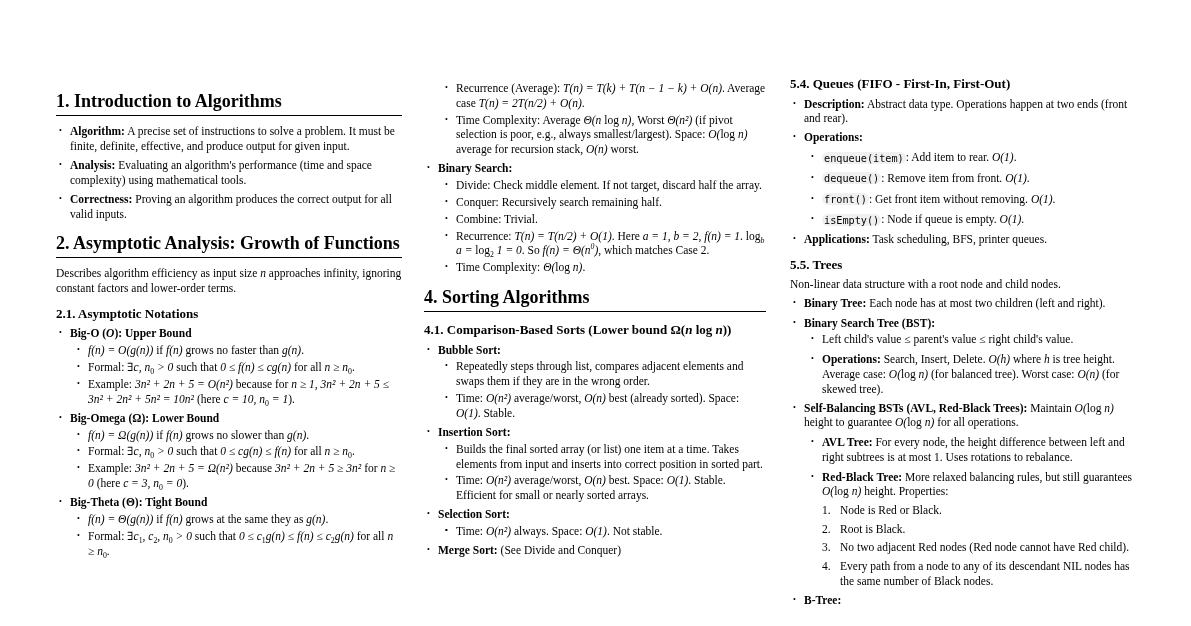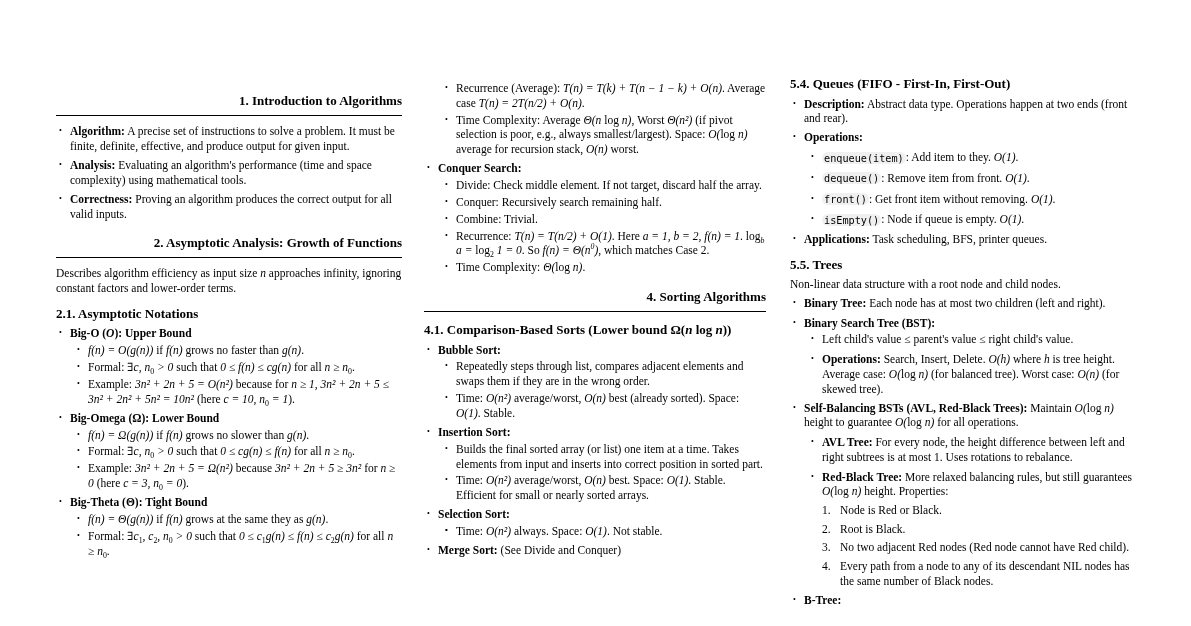--- a/index.html
+++ b/index.html
@@ -12,23 +12,23 @@
   .col {
     position:absolute; bottom:0; overflow:hidden;
     font-size:11.5px; line-height:14.7px; color:var(--fg,#000);
   }
   .col1 { left:56px;  width:346px; top:92px; }
   .col2 { left:424px; width:342px; top:81px; }
   .col3 { left:790px; width:346px; top:76px; }
   .col > .blk:first-child { margin-top:0; }
 
   .blk.h1 {
-    font-size:13px; line-height:18px; font-weight:bold;
+    font-size:18px; line-height:18px; font-weight:bold;
     border-bottom:1.8px solid var(--rule,#000);
-    padding-bottom:5px; margin:13px 0 8px 0;text-align:right;
+    padding-bottom:5px; margin:13px 0 8px 0;
   }
   .blk.h2 { font-size:13px; line-height:16px; font-weight:bold; margin:10px 0 4px 0; }
   .blk.p  { margin:4px 0 3px 0; }
 
   .blk.li1 { position:relative; padding-left:14px; margin-top:4.5px; }
   .blk.li2 { position:relative; padding-left:32px; margin-top:2.2px; }
   .blk.ol  { position:relative; padding-left:50px; margin-top:4px; }
   .blk.sp  { margin-top:5px; }
 
   .marker { position:absolute; top:0; }
@@ -65,21 +65,21 @@
       <div class="blk li2"><span class="marker">•</span><span class="content"><span class="ri">f(n) = Ω(g(n))</span><span> if </span><span class="ri">f(n)</span><span> grows no slower than </span><span class="ri">g(n)</span><span>.</span></span></div>
       <div class="blk li2"><span class="marker">•</span><span class="content"><span>Formal: </span><span class="ri">∃c, n</span><span class="ru">0</span><span class="ri"> &gt; 0</span><span> such that </span><span class="ri">0 ≤ cg(n) ≤ f(n)</span><span> for all </span><span class="ri">n ≥ n</span><span class="ru">0</span><span>.</span></span></div>
       <div class="blk li2"><span class="marker">•</span><span class="content"><span>Example: </span><span class="ri">3n² + 2n + 5 = Ω(n²)</span><span> because </span><span class="ri">3n² + 2n + 5 ≥ 3n²</span><span> for </span><span class="ri">n ≥ 0</span><span> (here </span><span class="ri">c = 3, n</span><span class="ru">0</span><span class="ri"> = 0</span><span>).</span></span></div>
       <div class="blk li1"><span class="marker">•</span><span class="content"><span class="rb">Big-Theta (Θ): Tight Bound</span></span></div>
       <div class="blk li2"><span class="marker">•</span><span class="content"><span class="ri">f(n) = Θ(g(n))</span><span> if </span><span class="ri">f(n)</span><span> grows at the same they as </span><span class="ri">g(n)</span><span>.</span></span></div>
       <div class="blk li2"><span class="marker">•</span><span class="content"><span>Formal: </span><span class="ri">∃c</span><span class="ru">1</span><span class="ri">, c</span><span class="ru">2</span><span class="ri">, n</span><span class="ru">0</span><span class="ri"> &gt; 0</span><span> such that </span><span class="ri">0 ≤ c</span><span class="ru">1</span><span class="ri">g(n) ≤ f(n) ≤</span><span> </span><span class="ri">c</span><span class="ru">2</span><span class="ri">g(n)</span><span> for all </span><span class="ri">n ≥ n</span><span class="ru">0</span><span>.</span></span></div>
     </div>
   <div class="col col2">
       <div class="blk li2"><span class="marker">•</span><span class="content"><span>Recurrence (Average): </span><span class="ri">T(n) = T(k) + T(n − 1 − k) +</span><span> </span><span class="ri">O(n)</span><span>. Average case </span><span class="ri">T(n) = 2T(n/2) + O(n)</span><span>.</span></span></div>
       <div class="blk li2"><span class="marker">•</span><span class="content"><span>Time Complexity: Average </span><span class="ri">Θ(n</span><span> log </span><span class="ri">n)</span><span>, Worst </span><span class="ri">Θ(n²)</span><span> (if pivot selection is poor, e.g., always smallest/largest). Space: </span><span class="ri">O(</span><span>log </span><span class="ri">n)</span><span> average for recursion stack, </span><span class="ri">O(n)</span><span> worst.</span></span></div>
-      <div class="blk li1"><span class="marker">•</span><span class="content"><span class="rb">Conquer Search:</span></span></div>
+      <div class="blk li1"><span class="marker">•</span><span class="content"><span class="rb">Binary Search:</span></span></div>
       <div class="blk li2"><span class="marker">•</span><span class="content"><span>Divide: Check middle element. If not target, discard half the array.</span></span></div>
       <div class="blk li2"><span class="marker">•</span><span class="content"><span>Conquer: Recursively search remaining half.</span></span></div>
       <div class="blk li2"><span class="marker">•</span><span class="content"><span>Combine: Trivial.</span></span></div>
       <div class="blk li2"><span class="marker">•</span><span class="content"><span>Recurrence: </span><span class="ri">T(n) = T(n/2) + O(1)</span><span>. Here </span><span class="ri">a = 1, b =</span><span> </span><span class="ri">2, f(n) = 1</span><span>. log</span><span class="ri ru">b</span><span> </span><span class="ri">a =</span><span> log</span><span class="ru">2</span><span> </span><span class="ri">1 = 0</span><span>. So </span><span class="ri">f(n) = Θ(n</span><span class="ri rp">0</span><span class="ri">)</span><span>, which matches Case 2.</span></span></div>
       <div class="blk li2"><span class="marker">•</span><span class="content"><span>Time Complexity: </span><span class="ri">Θ(</span><span>log </span><span class="ri">n)</span><span>.</span></span></div>
       <div class="blk h1"><span>4. Sorting Algorithms</span></div>
       <div class="blk h2"><span class="rb">4.1. Comparison-Based Sorts (Lower bound </span><span class="rb">Ω(</span><span class="rb ri">n</span><span class="rb"> log </span><span class="rb ri">n</span><span class="rb">))</span></div>
       <div class="blk li1"><span class="marker">•</span><span class="content"><span class="rb">Bubble Sort:</span></span></div>
       <div class="blk li2"><span class="marker">•</span><span class="content"><span>Repeatedly steps through list, compares adjacent elements and swaps them if they are in the wrong order.</span></span></div>
       <div class="blk li2"><span class="marker">•</span><span class="content"><span>Time: </span><span class="ri">O(n²)</span><span> average/worst, </span><span class="ri">O(n)</span><span> best (already sorted). Space: </span><span class="ri">O(1)</span><span>. Stable.</span></span></div>
@@ -88,21 +88,21 @@
       <div class="blk li2"><span class="marker">•</span><span class="content"><span>Time: </span><span class="ri">O(n²)</span><span> average/worst, </span><span class="ri">O(n)</span><span> best. Space: </span><span class="ri">O(1)</span><span>. Stable. Efficient for small or nearly sorted arrays.</span></span></div>
       <div class="blk li1"><span class="marker">•</span><span class="content"><span class="rb">Selection Sort:</span></span></div>
       <div class="blk li2"><span class="marker">•</span></div>
       <div class="blk li2"><span class="marker">•</span><span class="content"><span>Time: </span><span class="ri">O(n²)</span><span> always. Space: </span><span class="ri">O(1)</span><span>. Not stable.</span></span></div>
       <div class="blk li1"><span class="marker">•</span><span class="content"><span class="rb">Merge Sort:</span><span> (See Divide and Conquer)</span></span></div>
     </div>
   <div class="col col3">
       <div class="blk h2"><span>5.4. Queues (FIFO - First-In, First-Out)</span></div>
       <div class="blk li1"><span class="marker">•</span><span class="content"><span class="rb">Description:</span><span> Abstract data type. Operations happen at two ends (front and rear).</span></span></div>
       <div class="blk li1"><span class="marker">•</span><span class="content"><span class="rb">Operations:</span></span></div>
-      <div class="blk li2 sp"><span class="marker">•</span><span class="content"><span class="rc">enqueue(item)</span><span>: Add item to they. </span><span class="ri">O(1)</span><span>.</span></span></div>
+      <div class="blk li2 sp"><span class="marker">•</span><span class="content"><span class="rc">enqueue(item)</span><span>: Add item to rear. </span><span class="ri">O(1)</span><span>.</span></span></div>
       <div class="blk li2 sp"><span class="marker">•</span><span class="content"><span class="rc">dequeue()</span><span>: Remove item from front. </span><span class="ri">O(1)</span><span>.</span></span></div>
       <div class="blk li2 sp"><span class="marker">•</span><span class="content"><span class="rc">front()</span><span>: Get front item without removing. </span><span class="ri">O(1)</span><span>.</span></span></div>
       <div class="blk li2 sp"><span class="marker">•</span><span class="content"><span class="rc">isEmpty()</span><span>: Node if queue is empty. </span><span class="ri">O(1)</span><span>.</span></span></div>
       <div class="blk li1"><span class="marker">•</span><span class="content"><span class="rb">Applications:</span><span> Task scheduling, BFS, printer queues.</span></span></div>
       <div class="blk h2"><span>5.5. Trees</span></div>
       <div class="blk p"><span>Non-linear data structure with a root node and child nodes.</span></div>
       <div class="blk li1"><span class="marker">•</span><span class="content"><span class="rb">Binary Tree:</span><span> Each node has at most two children (left and right).</span></span></div>
       <div class="blk li1"><span class="marker">•</span><span class="content"><span class="rb">Binary Search Tree (BST):</span></span></div>
       <div class="blk li2"><span class="marker">•</span><span class="content"><span>Left child's value ≤ parent's value ≤ right child's value.</span></span></div>
       <div class="blk li2 sp"><span class="marker">•</span><span class="content"><span class="rb">Operations:</span><span> Search, Insert, Delete. </span><span class="ri">O(h)</span><span> where </span><span class="ri">h</span><span> is tree height.</span><br><span>Average case: </span><span class="ri">O(</span><span>log </span><span class="ri">n)</span><span> (for balanced tree). Worst case: </span><span class="ri">O(n)</span><span> (for skewed tree).</span></span></div>

